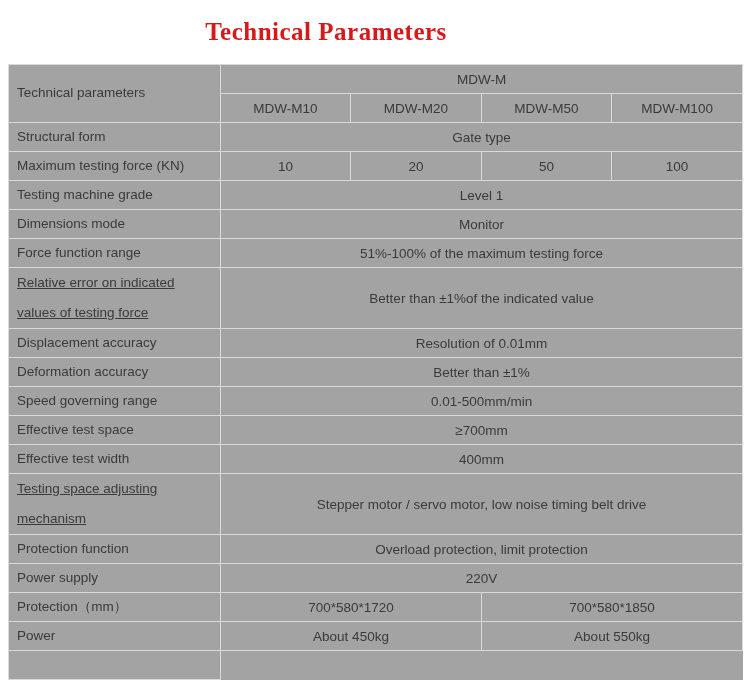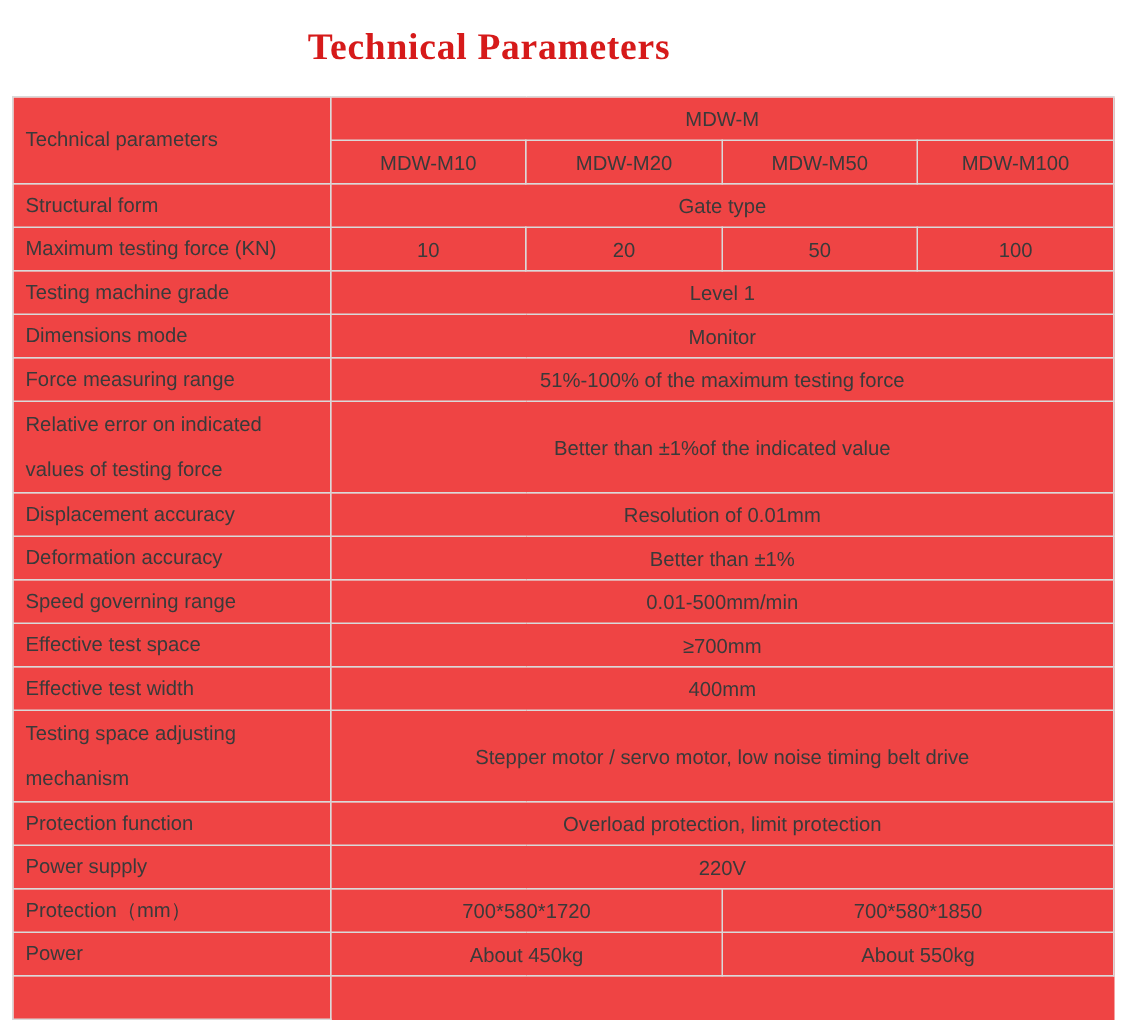--- a/index.html
+++ b/index.html
@@ -36,37 +36,38 @@
     margin-left: 8px;
     table-layout: fixed;
   }
   table.spec td {
     border: 1px solid #d9d9d9;
     font-size: 13.5px;
     color: #3a3a3a;
     padding: 0 8px;
     height: 28px;
     vertical-align: middle;
-    background: #ef4444;
+    background: #a3a3a3;
   }
   td.label {
     width: 212px;
     text-align: left;
     padding-left: 10px;
     line-height: 1.55;
   }
   td.val {
     text-align: center;
   }
   td.tall {
     height: 56px;
   }
   .label-two-line {
     display: block;
     line-height: 30px;
+    text-decoration: underline;
   }
   .blank-row td {
     height: 28px;
   }
 </style>
 </head>
 <body>
 
 <div class="page">
 
@@ -111,21 +112,21 @@
         <td class="label">Testing machine grade</td>
         <td class="val" colspan="4">Level 1</td>
       </tr>
 
       <tr>
         <td class="label">Dimensions mode</td>
         <td class="val" colspan="4">Monitor</td>
       </tr>
 
       <tr>
-        <td class="label">Force measuring range</td>
+        <td class="label">Force function range</td>
         <td class="val" colspan="4">51%-100% of the maximum testing force</td>
       </tr>
 
       <tr>
         <td class="label tall">
           <span class="label-two-line">Relative error on indicated</span>
           <span class="label-two-line">values of testing force</span>
         </td>
         <td class="val tall" colspan="4">Better than ±1%of the indicated value</td>
       </tr>

